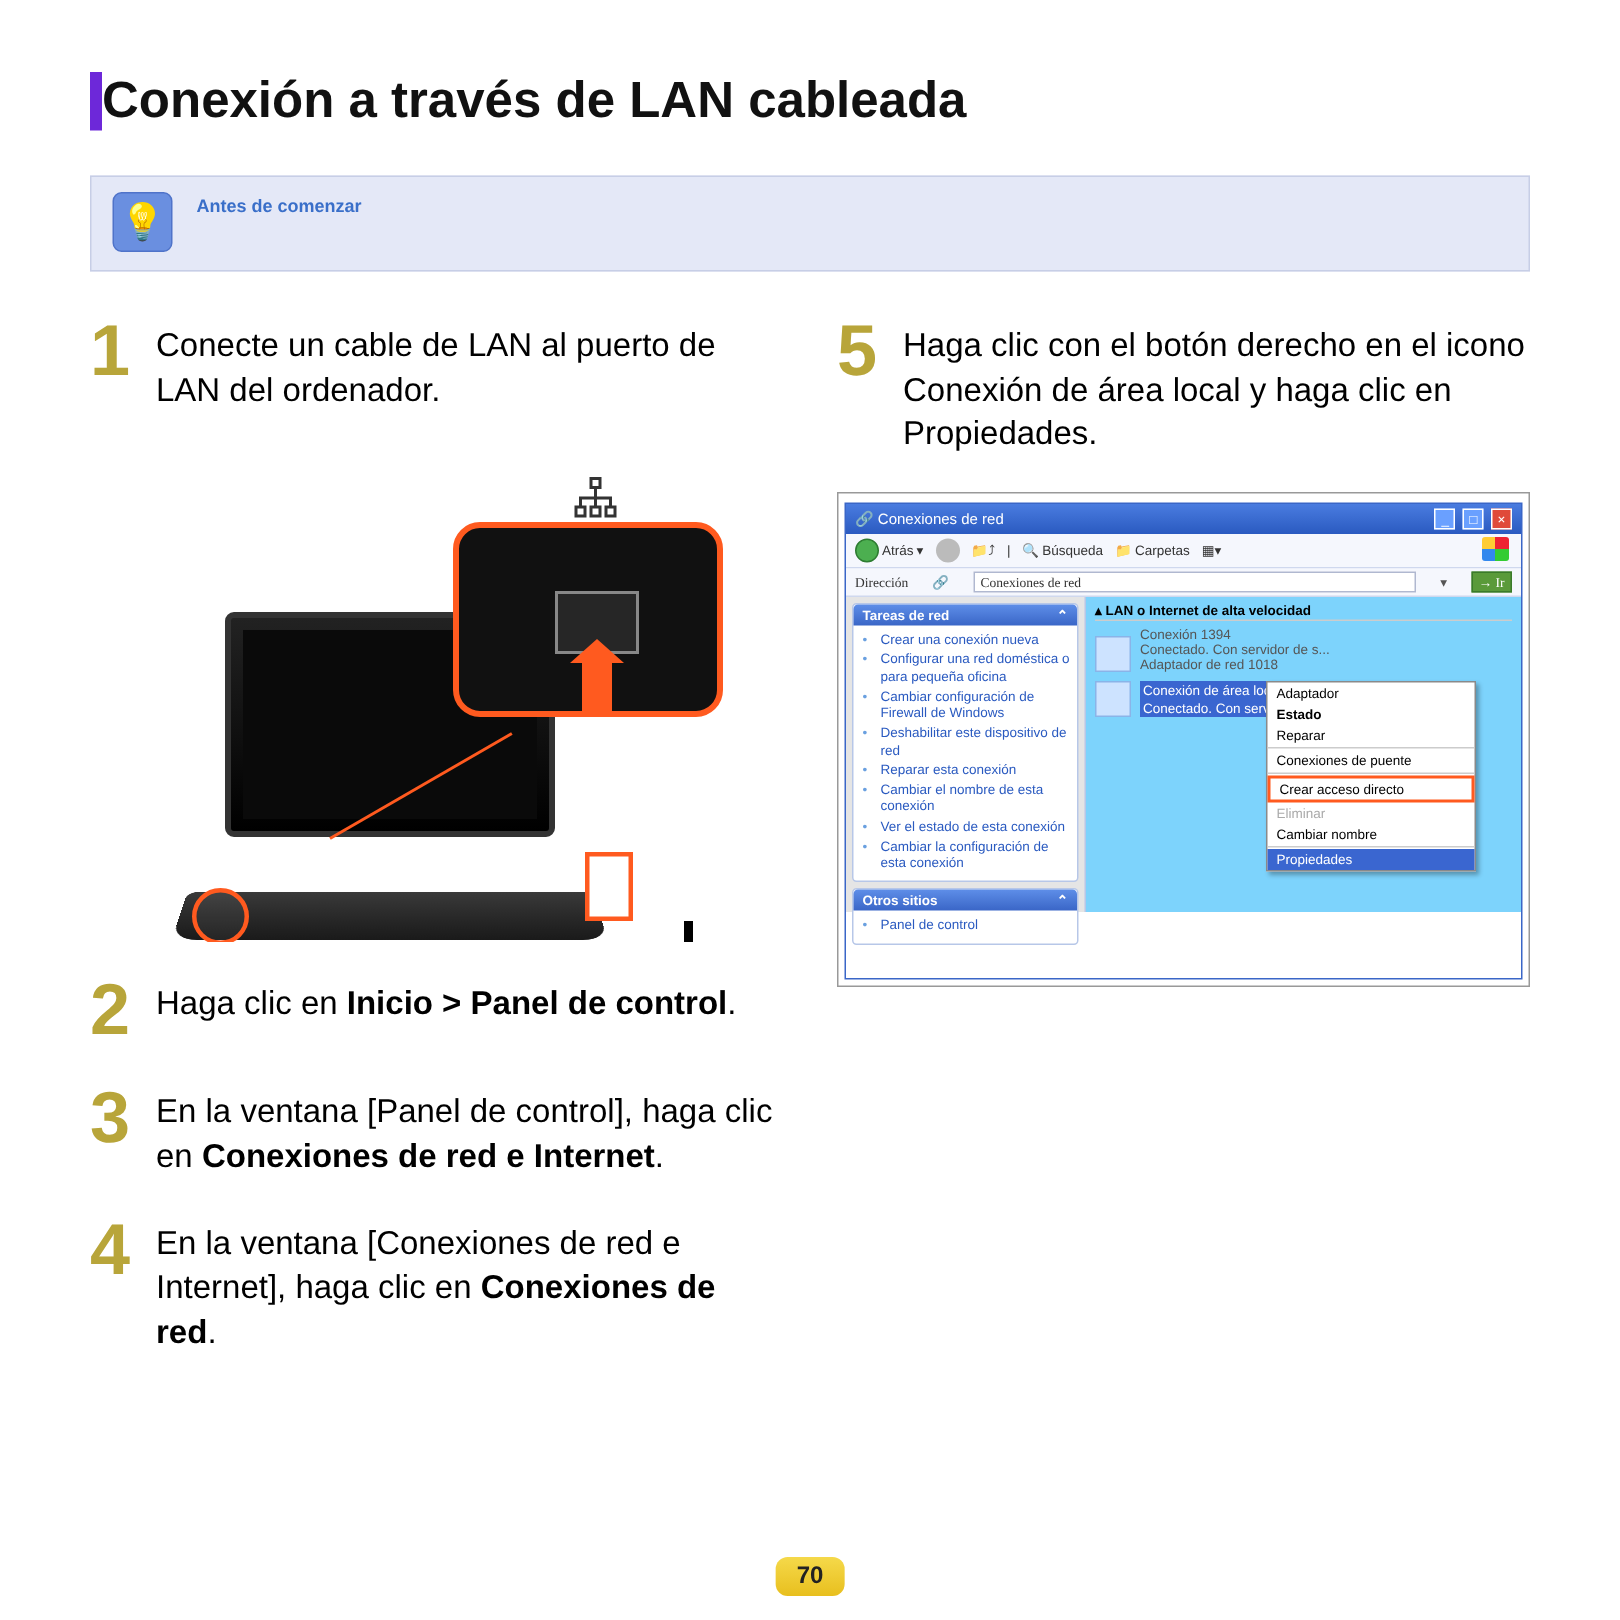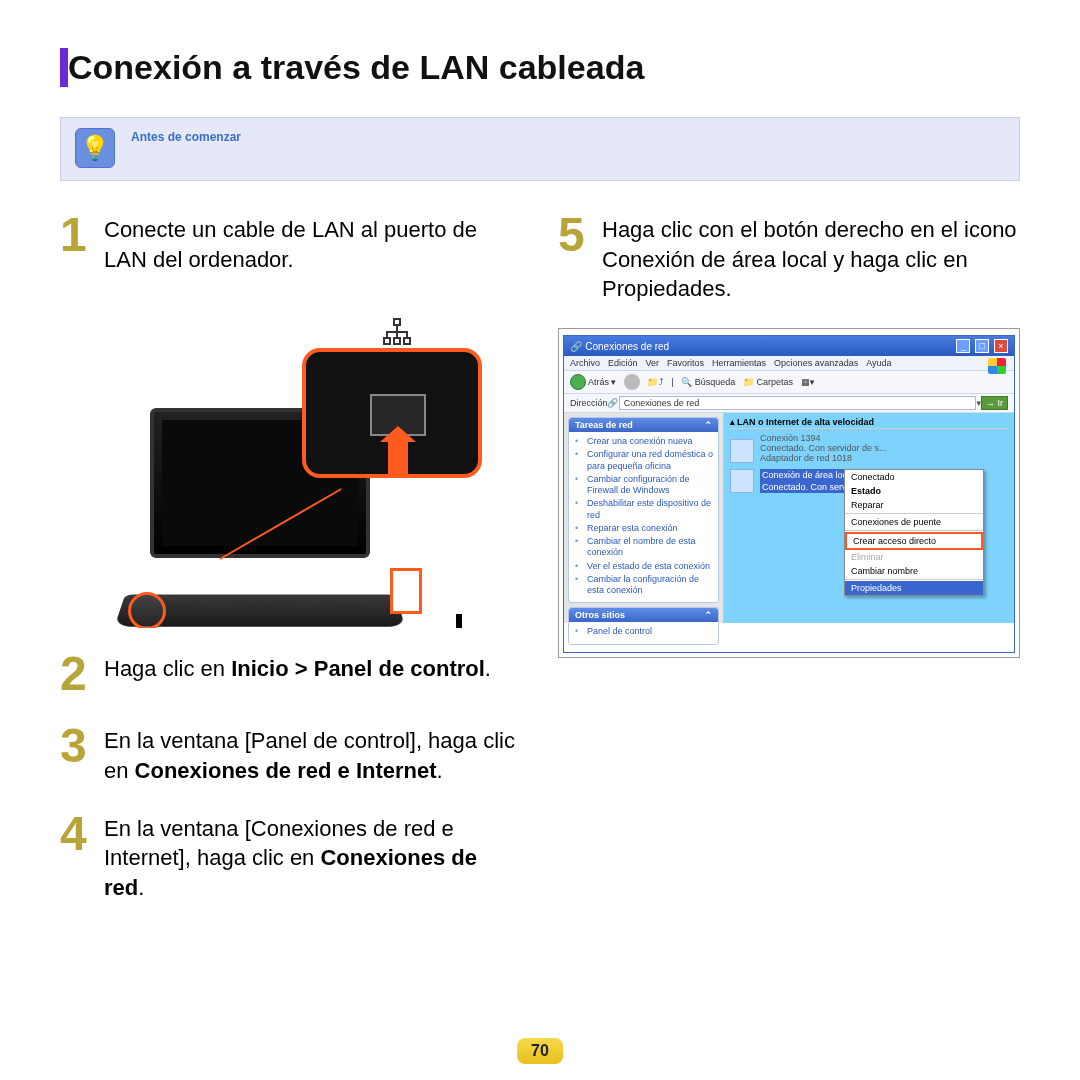--- a/index.html
+++ b/index.html
@@ -164,34 +164,31 @@
     <div class="image-box" style="background:#fff;">
       <div class="win">
         <div class="win-title">
           <span>🔗 <span>Conexiones de red</span></span>
           <span class="win-btns">
             <span>_</span>
             <span>□</span>
             <span class="close">×</span>
           </span>
         </div>
-        <div class="win-menu">
-          <span>Archivo</span><span>Edición</span><span>Ver</span><span>Favoritos</span><span>Herramientas</span><span>Opciones avanzadas</span><span>Ayuda</span>
-        </div>
         <span class="xp-logo"></span>
         <div class="win-tool">
           <span class="tb-btn"><span class="tb-green"></span> <span>Atrás</span> ▾</span>
           <span class="tb-grey"></span>
           <span class="tb-btn">📁⤴</span>
           <span>|</span>
           <span class="tb-btn">🔍 <span>Búsqueda</span></span>
           <span class="tb-btn">📁 <span>Carpetas</span></span>
           <span class="tb-btn">▦▾</span>
         </div>
-        <div class="win-tool" style="padding:2px 6px; gap:0;">
+        <div class="win-tool" style="padding:2px 6px; gap:16px;font-family:Liberation Serif, serif;">
           <span>Dirección</span>
           <span>🔗</span>
           <div class="addr-field">Conexiones de red</div>
           <span style="color:#555;">▾</span>
           <span class="go">→ <span>Ir</span></span>
         </div>
         <div class="win-body">
           <div class="sidebar">
             <div class="side-sec">
               <div class="side-hd">
@@ -230,21 +227,21 @@
                 </div>
             </div>
             <div class="conn-item">
               <div class="ci-icon"></div>
               <div>
                   <div class="conn-sel">Conexión de área local</div>
                   <div class="conn-sel">Conectado. Con servidor de s...</div>
                 </div>
             </div>
             <div class="context">
-              <div>Conectado</div>
+              <div>Adaptador</div>
               <div><b>Estado</b></div>
               <div>Reparar</div>
               <div class="sep"></div>
               <div>Conexiones de puente</div>
               <div class="sep"></div>
               <div class="hi">Crear acceso directo</div>
               <div style="color:#aaa;">Eliminar</div>
               <div>Cambiar nombre</div>
               <div class="sep"></div>
               <div class="prop">Propiedades</div>

